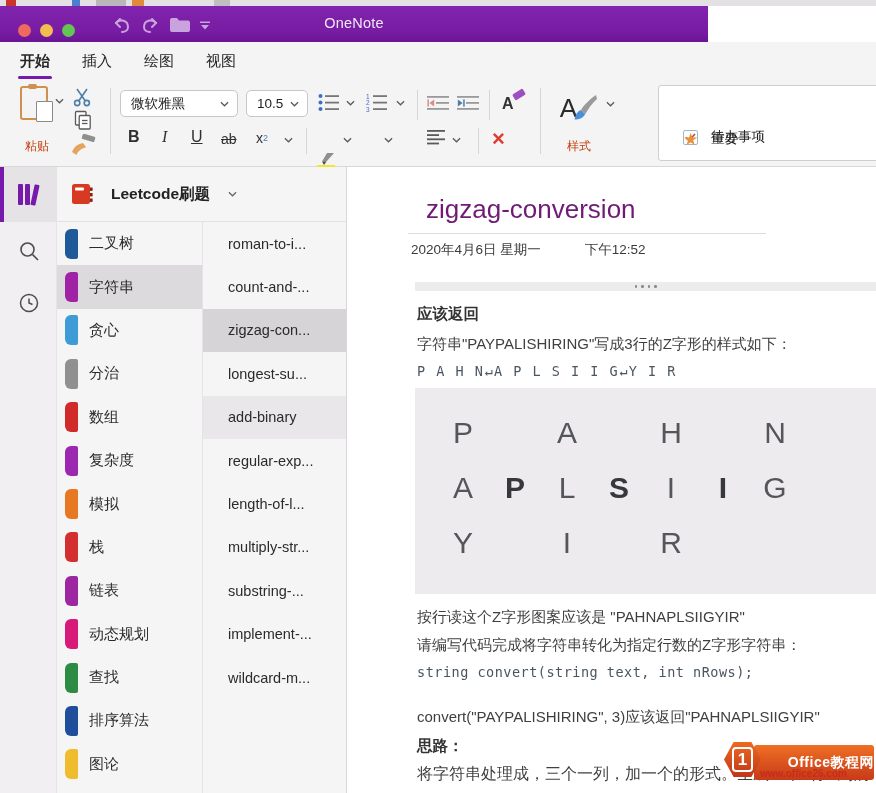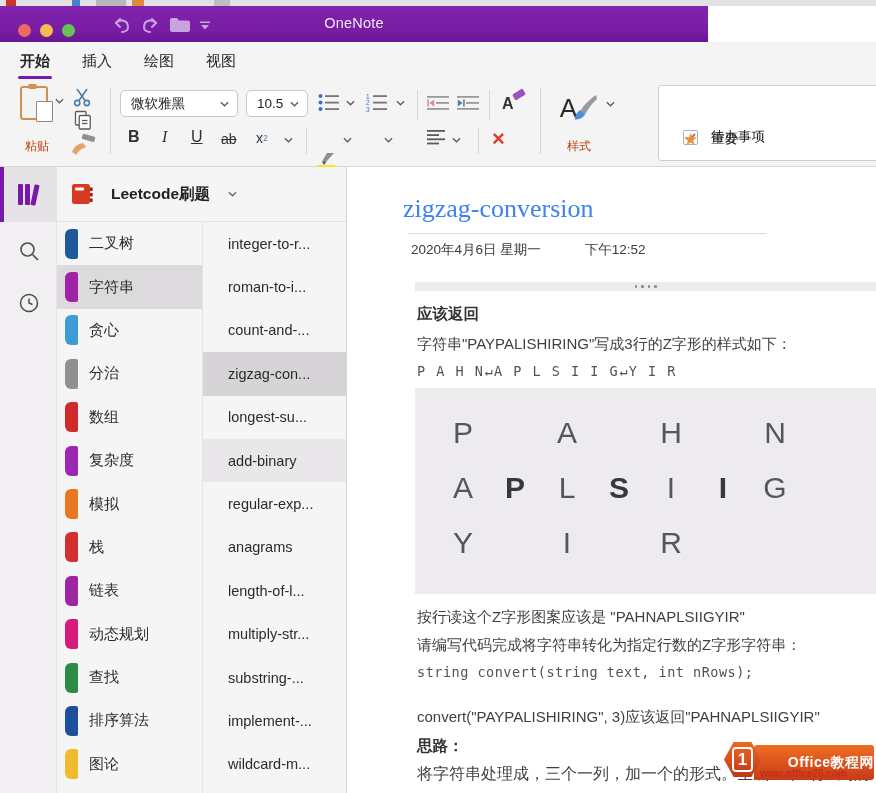--- a/index.html
+++ b/index.html
@@ -67,21 +67,21 @@
   .secrow{height:43.4px;display:flex;align-items:center;cursor:default;}
   .secrow.selected{background:#dcdadc;}
   .sec-tab{flex:none;margin-left:8px;width:13px;height:30px;border-radius:6px 2px 2px 6px;}
   .sec-label{margin-left:11px;font-size:15px;color:#2b2b2b;white-space:nowrap;}
   .pagerow{height:43.4px;display:flex;align-items:center;padding-left:25px;box-sizing:border-box;
            font-size:14.5px;color:#2b2b2b;cursor:default;}
   .pagerow.selected{background:#d6d4d6;}
   .pagerow.shaded{background:#e9e7e9;}
   
   .content{position:absolute;left:347px;top:0;width:529px;height:626px;background:#fff;overflow:hidden;}
-  .pg-title{position:absolute;left:56px;top:27px;font-size:26px;color:#3b82f6;font-family:Liberation Serif, serif;}
+  .pg-title{position:absolute;left:79px;top:27px;font-size:26px;color:#701a75;}
   .pg-title-line{position:absolute;left:61px;top:66px;width:358px;height:1px;background:#dcdcdc;}
   .pg-date{position:absolute;left:64px;top:74px;display:flex;gap:44px;font-size:13.5px;color:#3b3b3b;}
   .outline-handle{position:absolute;left:68px;top:115px;width:461px;height:9px;background:#ececec;
                   display:flex;align-items:center;justify-content:center;gap:4px;}
   .outline-handle b{width:2.5px;height:2.5px;border-radius:50%;background:#8a8a8a;}
   .cline{position:absolute;left:70px;font-size:15px;color:#3f3f3f;white-space:nowrap;}
   .cline.head{font-weight:700;color:#333;font-size:15.5px;}
   .mono{font-family:"DejaVu Sans Mono","Liberation Mono",monospace;color:#4a5560;font-size:13.5px;letter-spacing:1.5px;}
   .figure{position:absolute;left:68px;top:221px;width:461px;height:206px;background:#edebee;}
   .fig-row{position:absolute;left:22px;display:flex;}
@@ -442,42 +442,36 @@
     <span class="sec-tab" style="background: rgb(238, 188, 44);"></span>
     <span class="sec-label">图论</span>
   </div>
             <div class="secrow">
     <span class="sec-tab" style="background: rgb(74, 163, 216);"></span>
     <span class="sec-label"></span>
   </div>
           </div>
         <div class="pagecol">
             <div class="pagerow">
-    <span class="page-label">integer-to-r...</span>
-  </div>
-            <div class="pagerow">
     <span class="page-label">roman-to-i...</span>
   </div>
             <div class="pagerow">
     <span class="page-label">count-and-...</span>
   </div>
             <div class="pagerow selected">
     <span class="page-label">zigzag-con...</span>
   </div>
             <div class="pagerow">
     <span class="page-label">longest-su...</span>
   </div>
             <div class="pagerow shaded">
     <span class="page-label">add-binary</span>
   </div>
             <div class="pagerow">
     <span class="page-label">regular-exp...</span>
-  </div>
-            <div class="pagerow">
-    <span class="page-label">anagrams</span>
   </div>
             <div class="pagerow">
     <span class="page-label">length-of-l...</span>
   </div>
             <div class="pagerow">
     <span class="page-label">multiply-str...</span>
   </div>
             <div class="pagerow">
     <span class="page-label">substring-...</span>
   </div>

